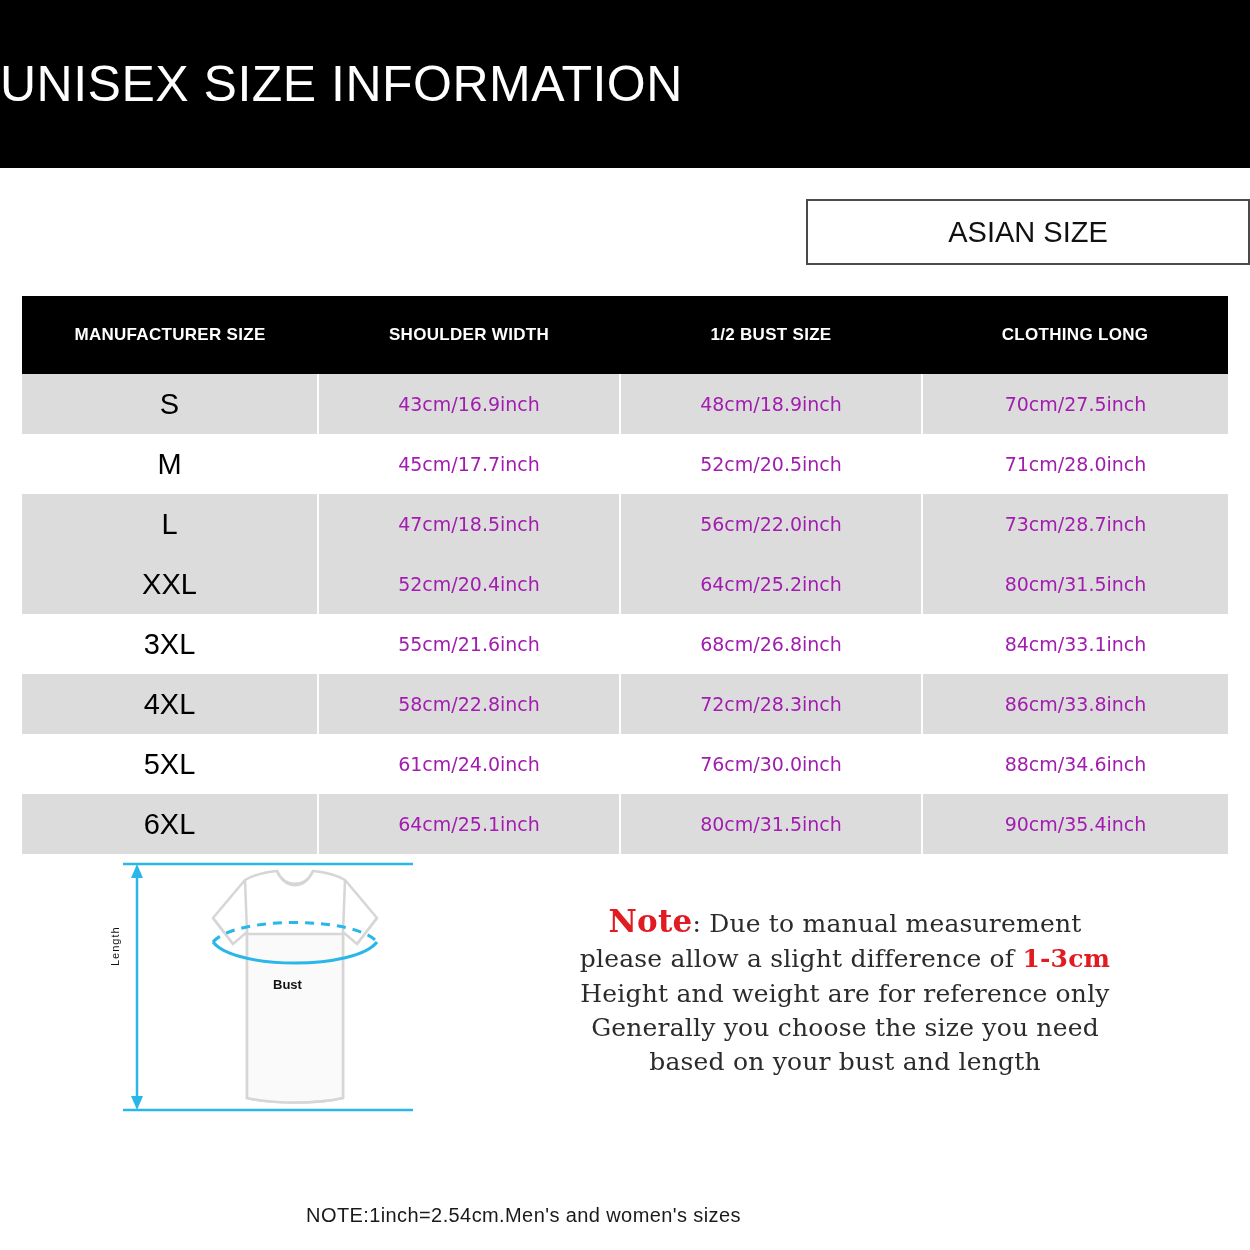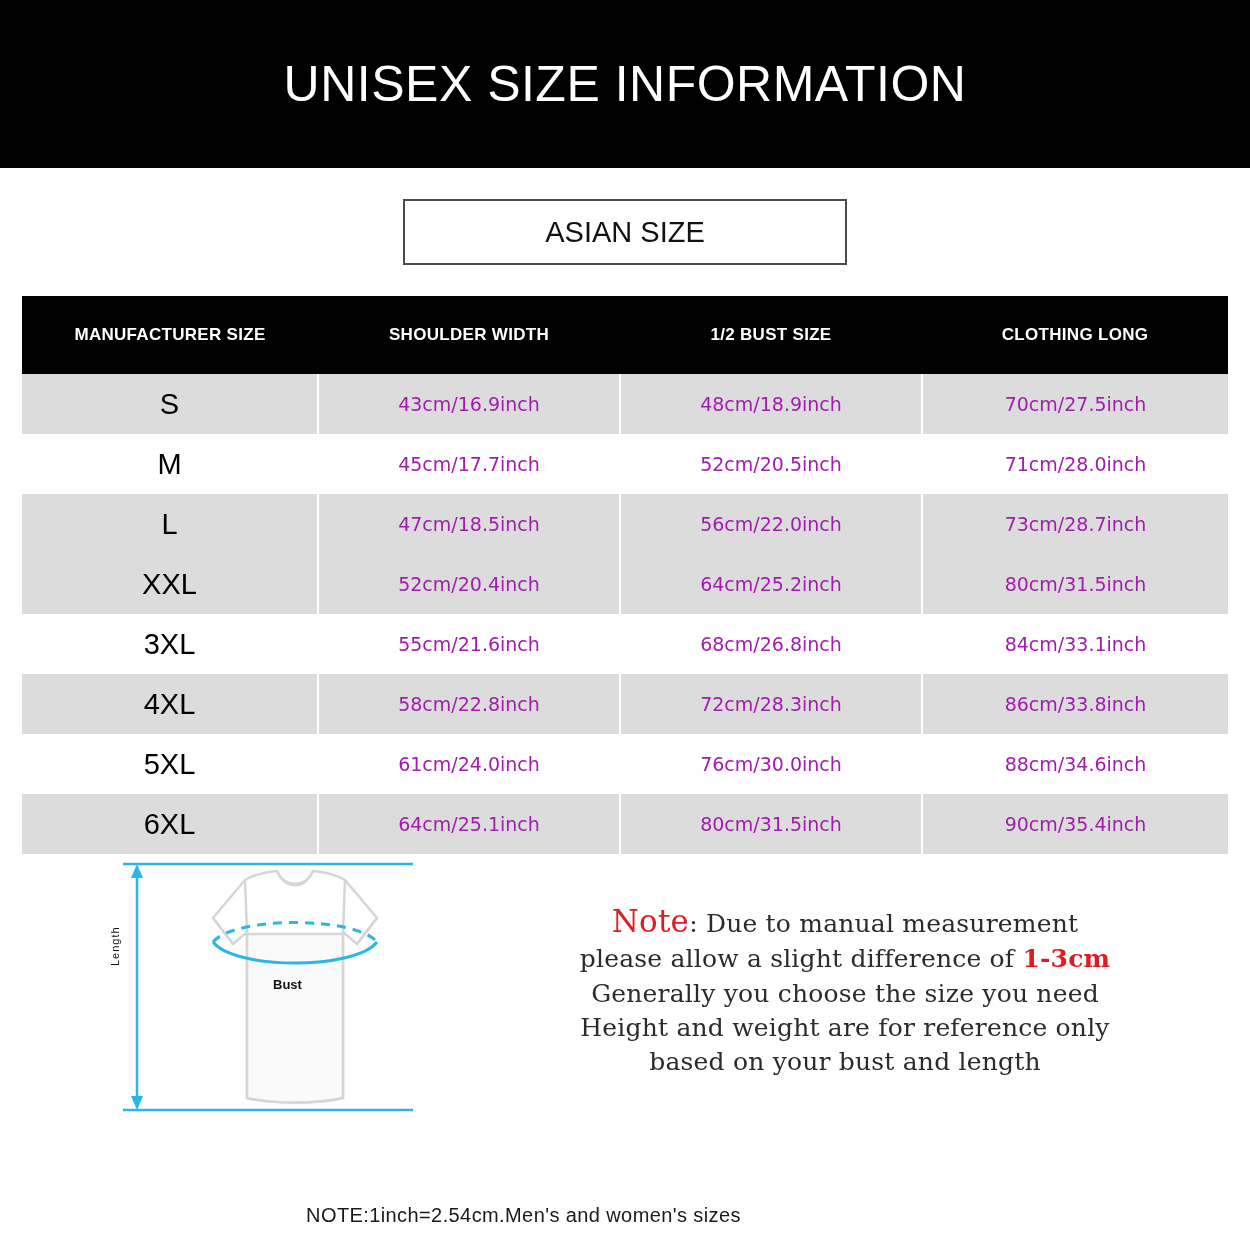--- a/index.html
+++ b/index.html
@@ -15,36 +15,36 @@
     overflow: hidden;
     position: relative;
   }
 
   
   .header-banner {
     background: #000000;
     height: 168px;
     display: flex;
     align-items: center;
-    justify-content: center;
+    justify-content: flex-start;
   }
   .header-title {
     color: #ffffff;
     font-size: 50px;
     font-weight: 400;
     letter-spacing: 0.5px;
     font-family: "Liberation Sans", sans-serif;
   }
 
   
   .asian-wrap {
     height: 128px;
     display: flex;
     align-items: center;
-    justify-content: center;
+    justify-content: flex-end;
   }
   .asian-box {
     width: 440px;
     height: 62px;
     border: 2px solid #4a4a4a;
     display: flex;
     align-items: center;
     justify-content: center;
     background: #ffffff;
   }
@@ -125,21 +125,21 @@
     color: #2b2b2b;
     letter-spacing: 0.2px;
   }
   .note-red {
     color: #e11b22;
     font-family: "DejaVu Serif", serif;
     font-weight: bold;
   }
   .note-word {
     color: #e11b22;
-    font-weight: 400;
+    font-weight: 700;
     font-size: 31px;
   }
   .footer-note {
     position: absolute;
     left: 0;
     top: 1204px;
     width: 1047px;
     text-align: center;
     font-size: 20px;
     color: #1a1a1a;
@@ -292,19 +292,19 @@
     <span class="bust-label">Bust</span>
   </div>
 
   <div class="note-block">
     <div>
       <span class="note-word">Note</span><span>: Due to manual measurement</span>
     </div>
     <div>
       <span>please allow a slight difference of </span><span class="note-red">1-3cm</span>
     </div>
+    <div>Height and weight are for reference only</div>
     <div>Generally you choose the size you need</div>
-    <div>Height and weight are for reference only</div>
     <div>based on your bust and length</div>
   </div>
 </div>
 
 <div class="footer-note">NOTE:1inch=2.54cm.Men's  and  women's  sizes</div>
 
 </body></html>

